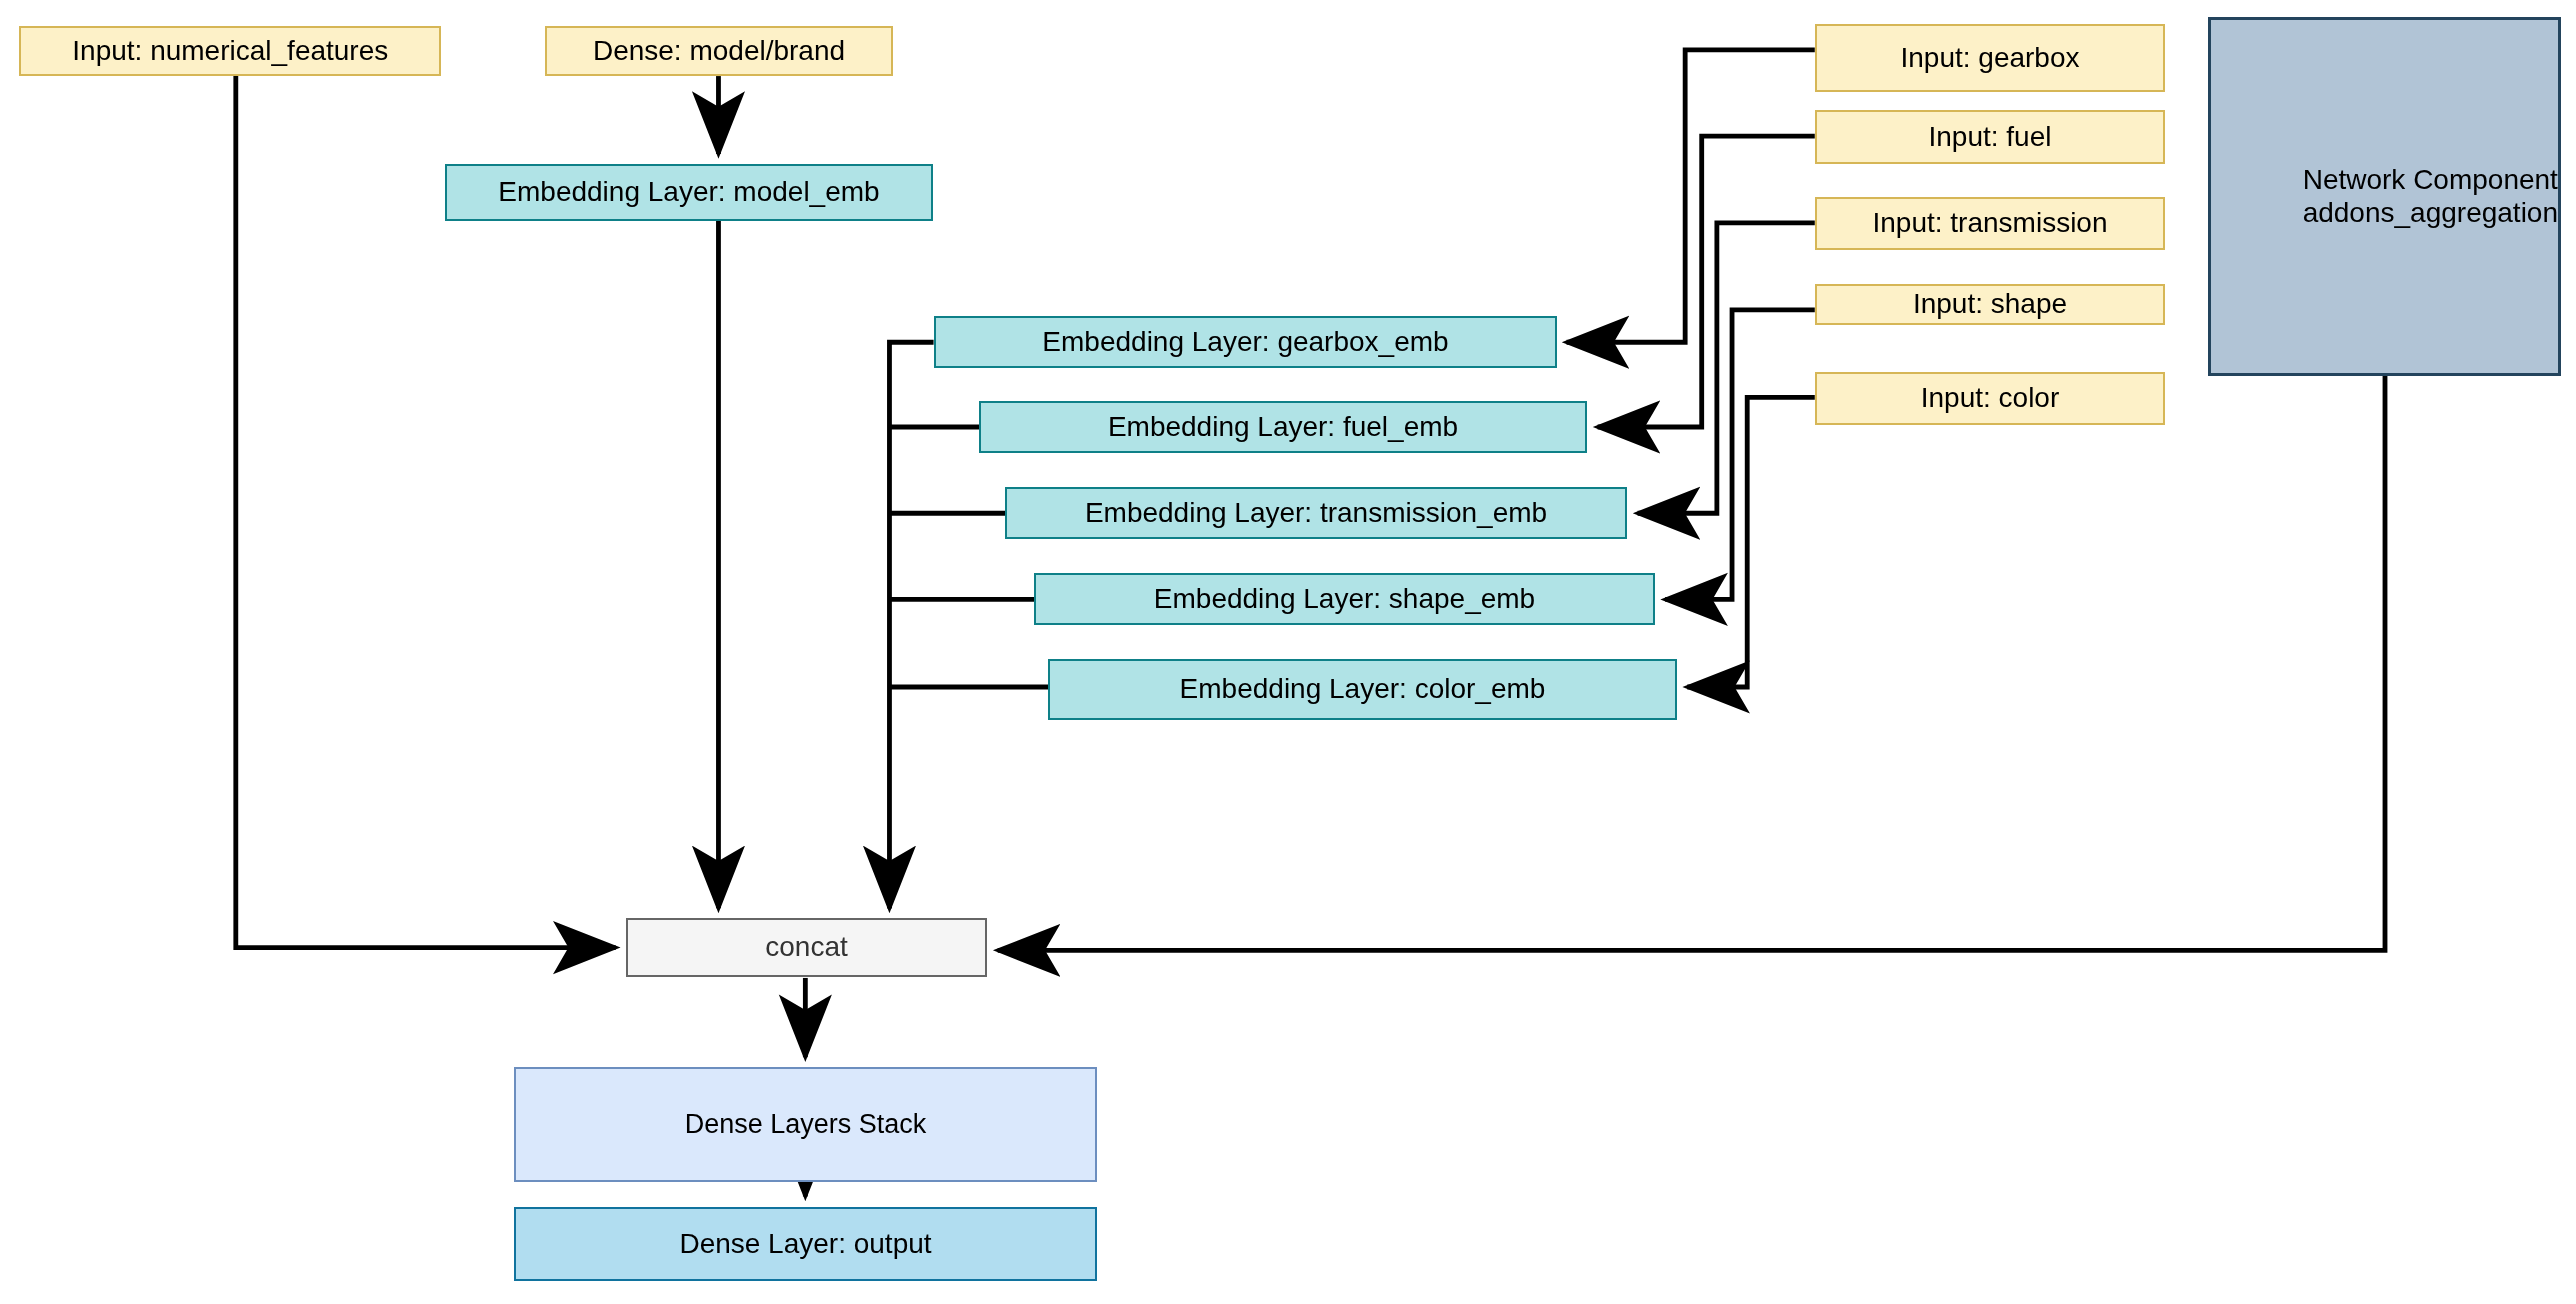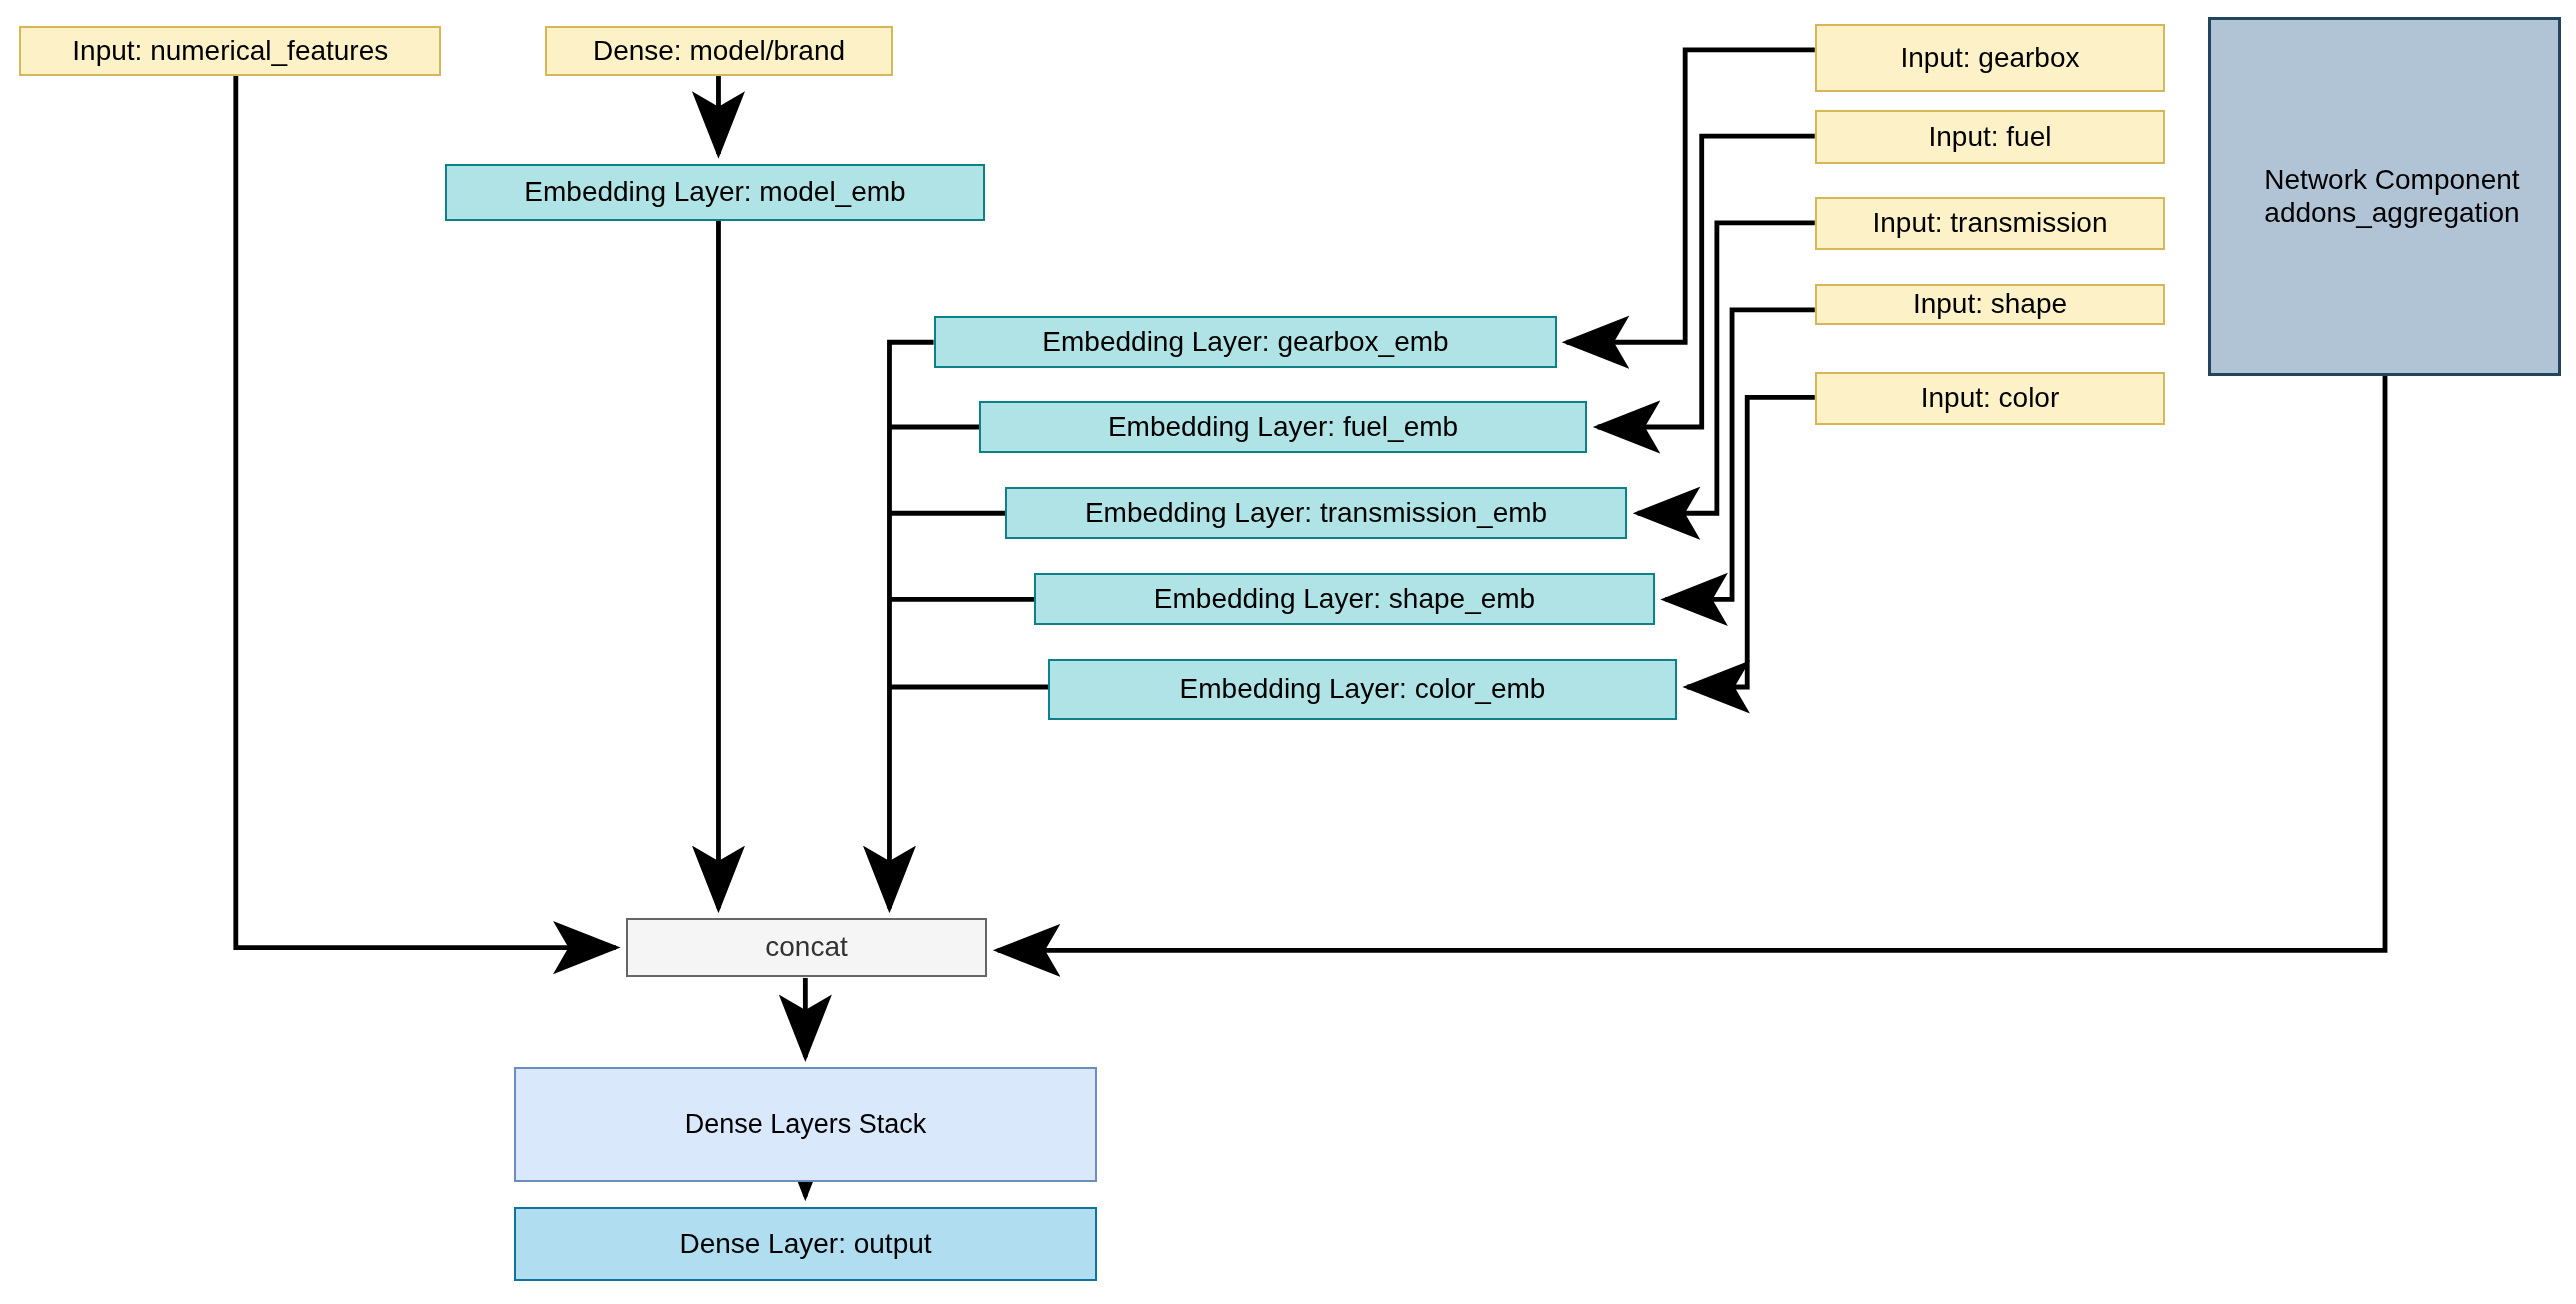--- a/index.html
+++ b/index.html
@@ -7,21 +7,21 @@
   #stage{position:relative;width:2576px;height:1305px;overflow:hidden;background:#fff;}
   #wires{position:absolute;left:0;top:0;width:2576px;height:1305px;}
   .node{position:absolute;box-sizing:border-box;display:flex;align-items:center;justify-content:center;
         text-align:center;line-height:1.15;color:#000;}
   .n-input{background:#FDF1C8;border:2.8px solid #D6B656;font-size:28px;text-align:center;}
   .n-emb{background:#B0E3E6;border:2.8px solid #0E8088;font-size:28px;}
   .n-concat{background:#F5F5F5;border:2.8px solid #666666;font-size:28px;color:#333;}
   .n-stack{background:#DAE8FC;border:2.8px solid #6C8EBF;font-size:27px;}
   .n-out{background:#B1DDF0;border:2.8px solid #10739E;font-size:28px;}
   .n-group{background:#B1C4D6;border:3.4px solid #23445D;font-size:28px;
-           align-items:center;justify-content:center;padding-left:15px;text-align:left;}
+           align-items:center;justify-content:flex-end;padding-left:15px;text-align:left;}
   .n-group span{display:block;}
 </style>
 </head>
 <body>
 
 <div id="stage">
 
   <svg id="wires" viewBox="0 0 3736 1892" width="2576" height="1305" xmlns="http://www.w3.org/2000/svg">
     <defs>
       <marker id="ah" markerWidth="16" markerHeight="16" refX="13" refY="5.5" orient="auto" markerUnits="strokeWidth">
@@ -58,21 +58,21 @@
   </svg>
 
   <div class="node n-input" style="left:19.3px;top:26px;width:422px;height:50px;">
     <span>Input: numerical_features</span>
   </div>
 
   <div class="node n-input" style="left:545px;top:26px;width:348px;height:50px;">
     <span>Dense: model/brand</span>
   </div>
 
-  <div class="node n-emb" style="left:445px;top:164px;width:540px;height:57px;">
+  <div class="node n-emb" style="left:445px;top:164px;width:488px;height:57px;">
     <span>Embedding Layer: model_emb</span>
   </div>
 
   <div class="node n-emb" style="left:934px;top:316px;width:623px;height:52px;">
     <span>Embedding Layer: gearbox_emb</span>
   </div>
 
   <div class="node n-emb" style="left:979px;top:401px;width:608px;height:52px;">
     <span>Embedding Layer: fuel_emb</span>
   </div>

